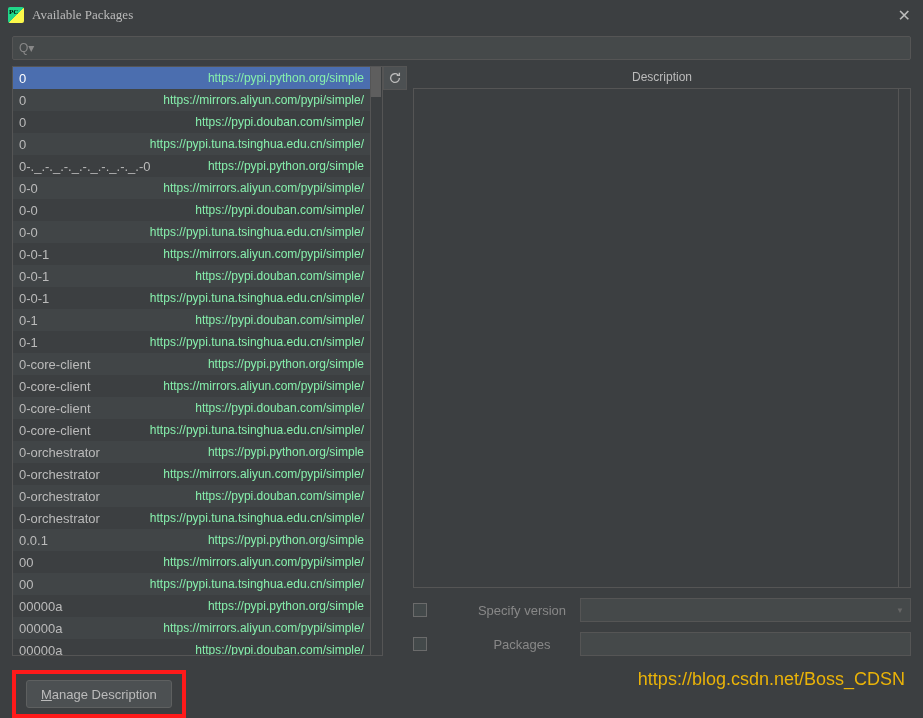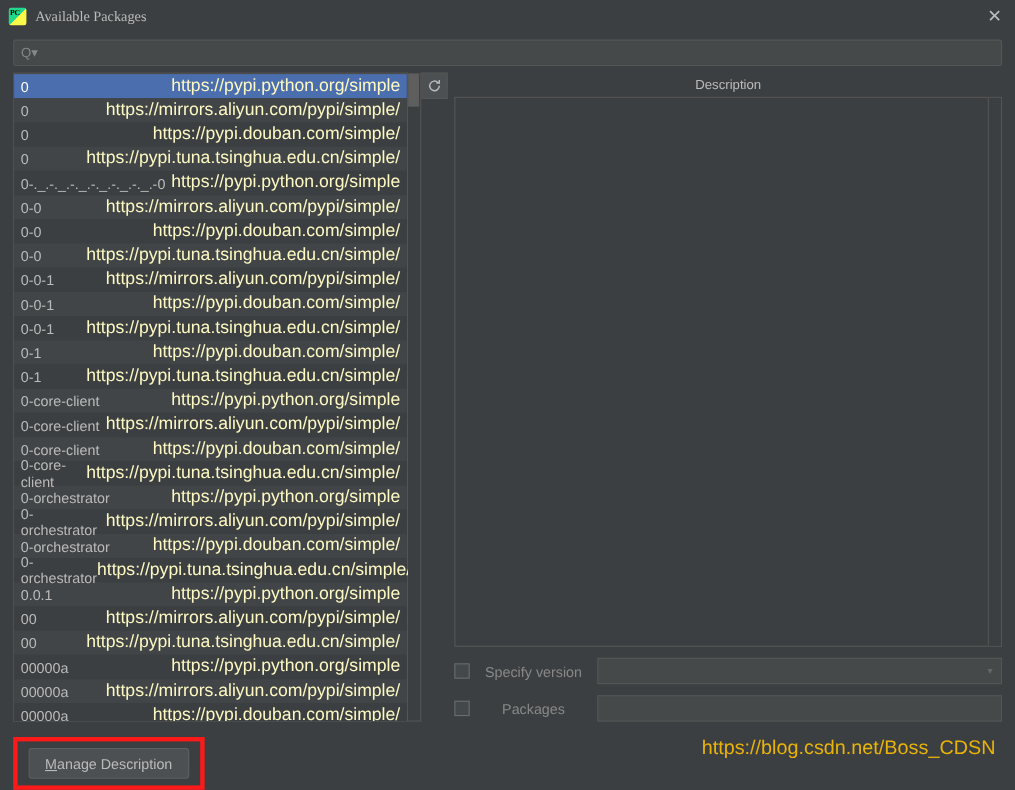--- a/index.html
+++ b/index.html
@@ -114,22 +114,22 @@
     .package-row.selected {
       background: #4b6eaf;
     }
     .package-name {
       color: #bbbbbb;
     }
     .package-row.selected .package-name {
       color: #ffffff;
     }
     .package-repo {
-      color: #fef9c3;
-      font-size: 16px;
+      color: #86efac;
+      font-size: 12px;
     }
     .scrollbar-track {
       width: 12px;
       background: #3c3f41;
       border: 1px solid #555555;
       border-left: none;
       position: relative;
     }
     .scrollbar-thumb {
       width: 10px;
@@ -193,20 +193,21 @@
     .checkbox {
       width: 14px;
       height: 14px;
       border: 1px solid #6b6b6b;
       background: #43494a;
       cursor: pointer;
     }
     .option-label {
       color: #888888;
       width: 100px;
+      margin-left: 37px;
     }
     .option-select {
       flex: 1;
       height: 24px;
       background: #45494a;
       border: 1px solid #555555;
       position: relative;
     }
     .option-select-caret {
       position: absolute;

